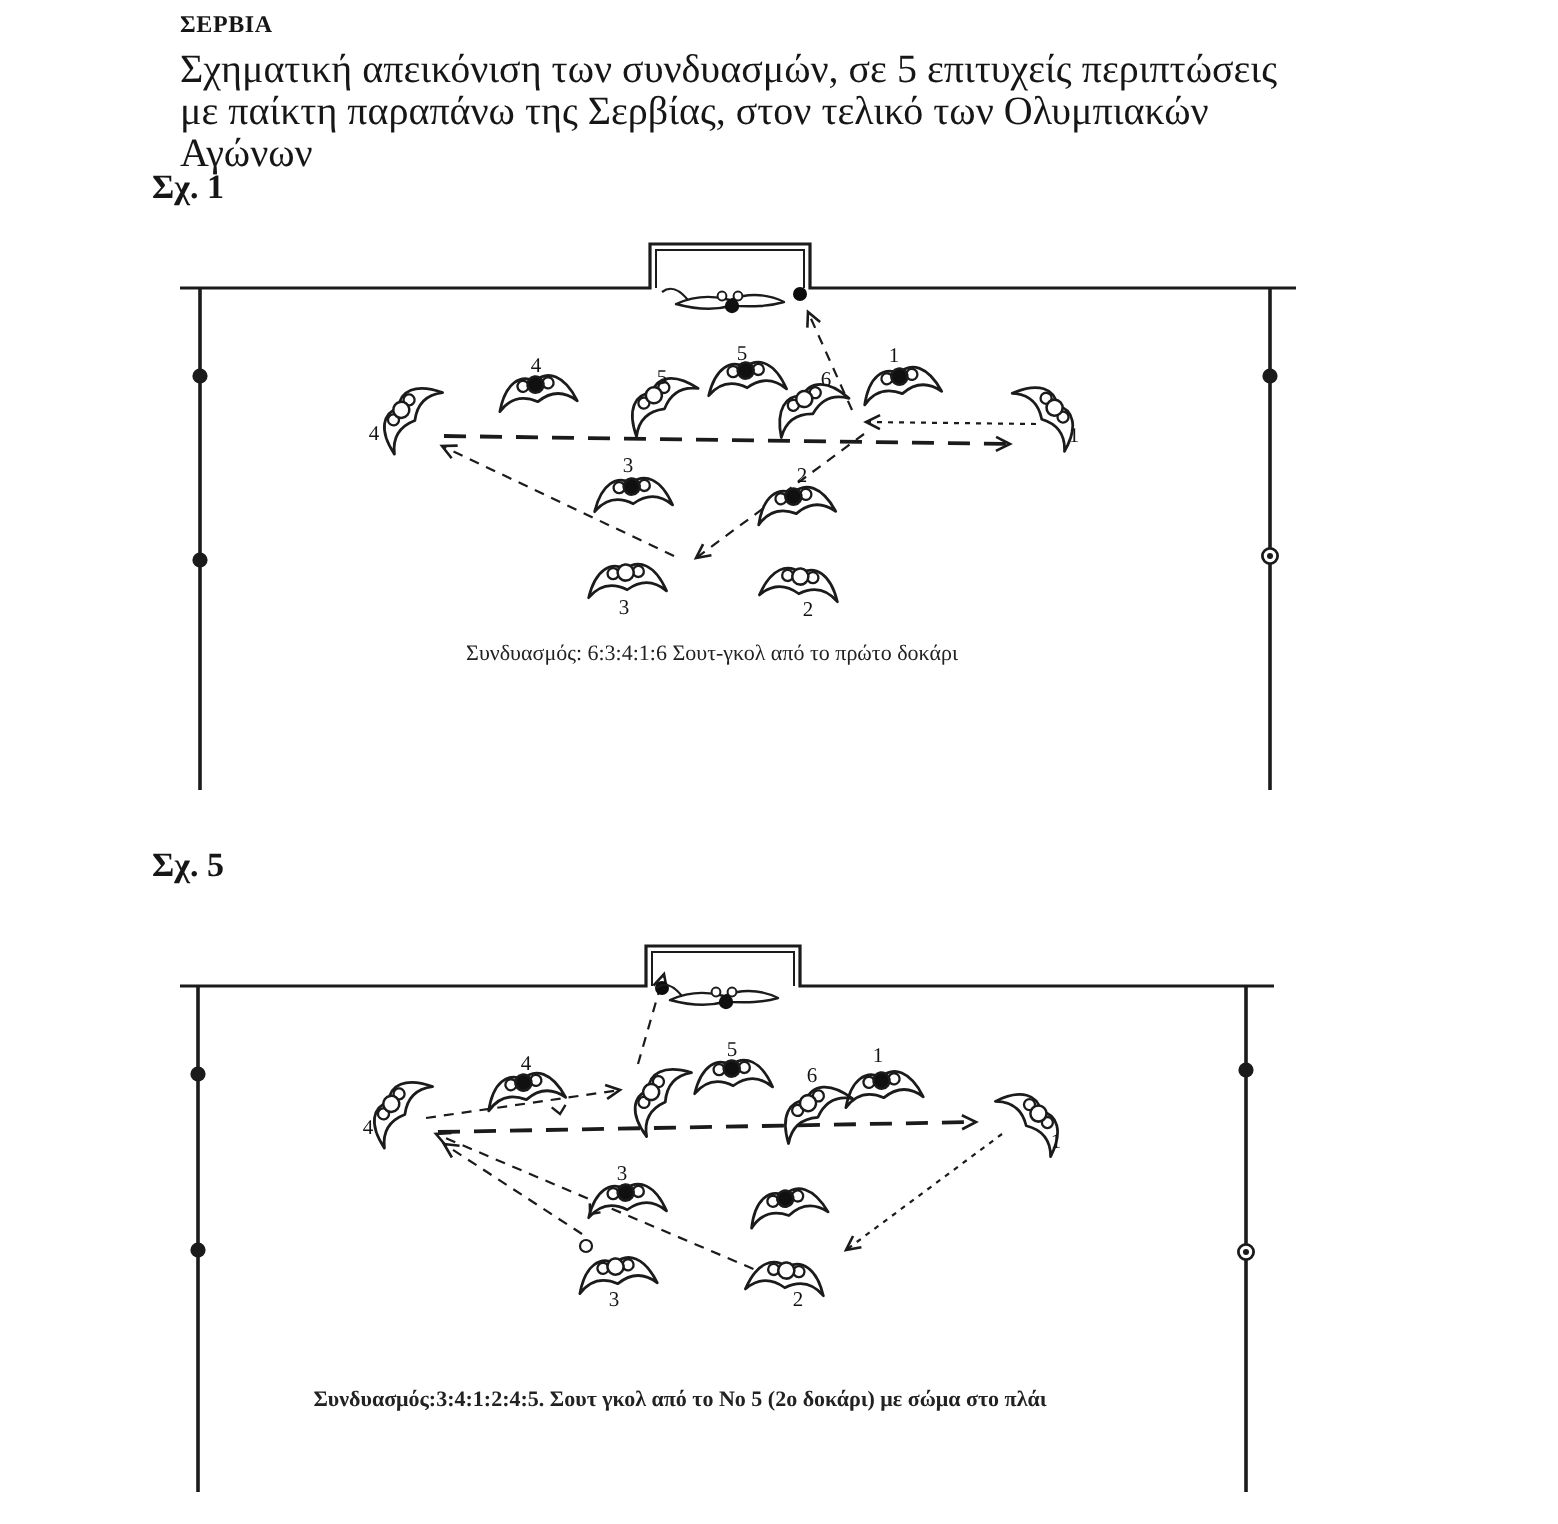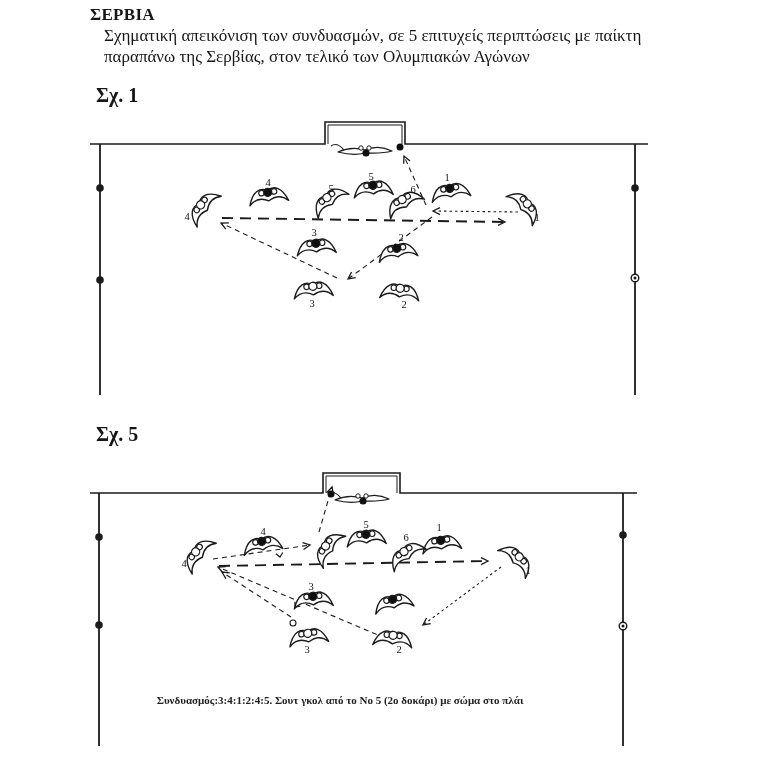--- a/index.html
+++ b/index.html
@@ -1,20 +1,20 @@
 <!DOCTYPE html>
 <html><head>
 <meta charset="utf-8">
 <style>
   html,body{margin:0;padding:0;background:#ffffff;}
   .page{position:relative;width:779px;height:762px;background:#ffffff;overflow:hidden;
         font-family:"Liberation Serif",serif;color:#161616;}
-  .title{position:absolute;left:90px;top:5px;font-size:17px;font-weight:bold;letter-spacing:.3px;}
-  .subtitle{position:absolute;left:104px;top:25px;width:552px;font-size:17px;line-height:21px;}
-  .figh{position:absolute;left:96px;font-size:20px;font-weight:bold;}
+  .title{position:absolute;left:90px;top:5px;font-size:12px;font-weight:bold;letter-spacing:.3px;}
+  .subtitle{position:absolute;left:90px;top:25px;width:552px;font-size:20px;line-height:21px;}
+  .figh{position:absolute;left:76px;font-size:17px;font-weight:bold;}
   #figh-0{top:84px}
   #figh-1{top:423px}
   svg.diagram{position:absolute;left:85px;}
   #fig-svg-0{top:118px;width:575px;height:287px;}
   #fig-svg-1{top:460px;width:575px;height:295px;}
   .caption{position:absolute;font-size:11px;text-align:center;color:#222;}
   #cap-0{left:85px;top:321px;width:542px;}
   #cap-1{left:85px;top:694px;width:510px;font-weight:bold;}
 </style>
 </head>
@@ -124,20 +124,21 @@
       <text x="362" y="63" text-anchor="middle" fill="#141414" font-family="&quot;Liberation Serif&quot;,serif" font-size="10.5">1</text>
       <text x="229" y="118" text-anchor="middle" fill="#141414" font-family="&quot;Liberation Serif&quot;,serif" font-size="10.5">3</text>
       <text x="316" y="123" text-anchor="middle" fill="#141414" font-family="&quot;Liberation Serif&quot;,serif" font-size="10.5">2</text>
       <text x="102" y="102" text-anchor="middle" fill="#141414" font-family="&quot;Liberation Serif&quot;,serif" font-size="10.5">4</text>
       <text x="246" y="74" text-anchor="middle" fill="#141414" font-family="&quot;Liberation Serif&quot;,serif" font-size="10.5">5</text>
       <text x="328" y="75" text-anchor="middle" fill="#141414" font-family="&quot;Liberation Serif&quot;,serif" font-size="10.5">6</text>
       <text x="452" y="103" text-anchor="middle" fill="#141414" font-family="&quot;Liberation Serif&quot;,serif" font-size="10.5">1</text>
       <text x="227" y="189" text-anchor="middle" fill="#141414" font-family="&quot;Liberation Serif&quot;,serif" font-size="10.5">3</text>
       <text x="319" y="190" text-anchor="middle" fill="#141414" font-family="&quot;Liberation Serif&quot;,serif" font-size="10.5">2</text>
     </svg>
+  <div class="caption" id="cap-0">Συνδυασμός: 6:3:4:1:6 Σουτ-γκολ από το πρώτο δοκάρι</div>
 
   <div class="figh" id="figh-1">Σχ. 5</div>
   <svg class="diagram" id="fig-svg-1" viewBox="0 0 575 295">
       <defs>
         <marker id="ah1" markerWidth="10" markerHeight="9" refX="8" refY="4.5" orient="auto" markerUnits="userSpaceOnUse">
           <path d="M1,1 L8,4.5 L1,8" fill="none" stroke="#1b1b1b" stroke-width="1.3"></path>
         </marker>
       </defs>
       <path d="M5,33 H238 V13 H315 V33 H552" fill="none" stroke="#1b1b1b" stroke-width="1.6"></path>
       <path d="M241,33 V16 H312 V33" fill="none" stroke="#1b1b1b" stroke-width="1"></path>

